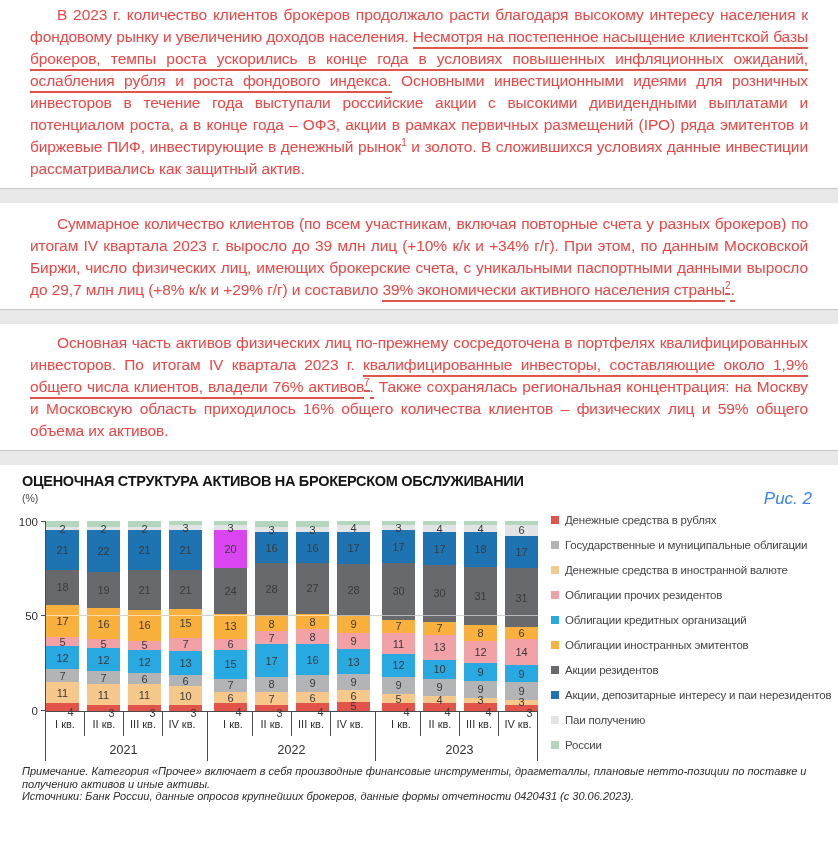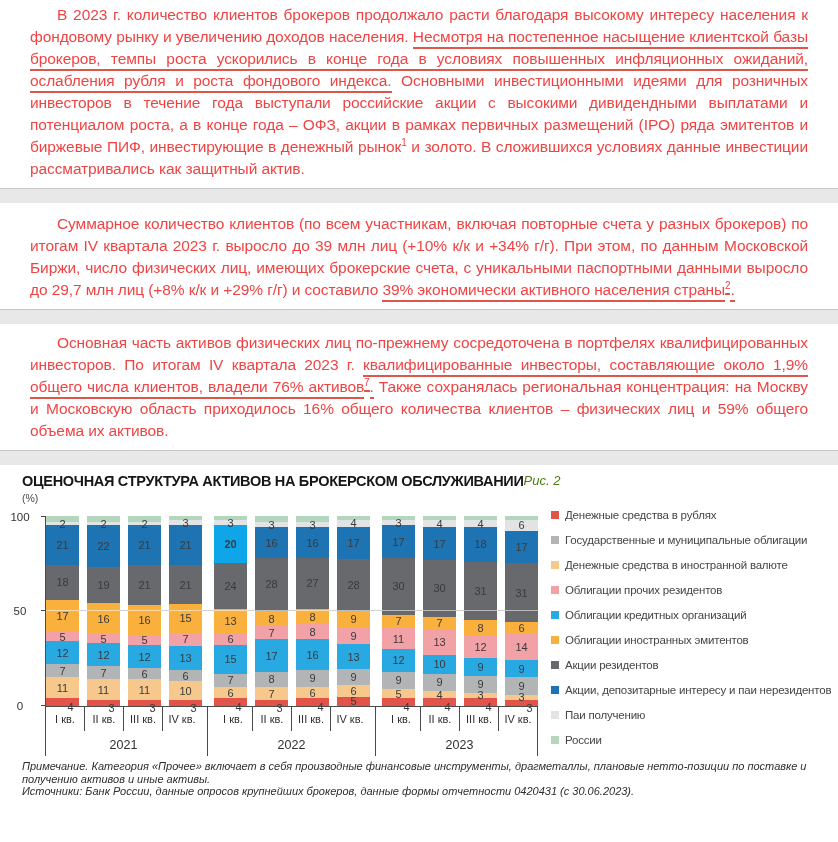--- a/index.html
+++ b/index.html
@@ -9,37 +9,37 @@
   .body-text{margin:0 30px;text-align:justify;text-indent:27px;
              font-size:15.5px;line-height:22px;letter-spacing:-0.1px;color:#ef4444;}
   .p1{padding-top:4px;}
   .p2{margin-top:10px;}
   .p3{margin-top:8px;}
   .ul-red{border-bottom:2px solid #e0554a;padding-bottom:2px;}
   sup.sup{font-size:10px;line-height:0;vertical-align:super;}
   .band{height:14px;background:#e8e8e8;border-top:1px solid #c6c6c6;margin-top:8px;}
   
   .chart{margin-top:6px;}
-  .chart-header{margin:8px 26px 0 22px;display:flex;align-items:flex-start;}
+  .chart-header{margin:8px 26px 0 22px;display:flex;justify-content:space-between;align-items:flex-start;}
   .chart-title{font-size:14.5px;font-weight:bold;letter-spacing:-0.3px;color:#161616;margin:0;}
   .chart-unit{font-size:10.5px;color:#4a4a4a;margin-top:3px;}
-  .fig-label{font-style:italic;font-size:13px;color:#4d7c0f;white-space:nowrap;margin-top:0;}
+  .fig-label{font-style:italic;font-size:17px;color:#3b82f6;white-space:nowrap;margin-top:16px;}
   .chart-body{position:relative;margin-top:12px;}
   .plot-wrap{margin-left:45px;width:492px;border-left:1px solid #4a4a4a;}
   .plot{position:relative;height:190px;border-bottom:1px solid #4a4a4a;display:flex;align-items:flex-end;}
   .plot::before{content:"";position:absolute;left:0;right:0;bottom:50%;height:1px;background:#d2d2d2;}
   .group{display:flex;gap:8px;}
   .group + .group{margin-left:12px;}
   .bar{width:33px;height:190px;display:flex;flex-direction:column;position:relative;}
   .bar::after{content:"";position:absolute;left:0;right:0;bottom:50%;height:1px;
               background:rgba(255,255,255,0.55);z-index:6;pointer-events:none;}
   .seg{width:100%;display:flex;align-items:center;justify-content:center;overflow:visible;}
   .seg span{font-size:11px;line-height:0;color:#3a3a3c;z-index:4;}
   .ytick{position:absolute;left:-5px;width:4px;height:1px;background:#4a4a4a;}
-  .ylab{position:absolute;width:36px;left:-44px;text-align:center;font-size:11.5px;color:#333;line-height:12px;}
+  .ylab{position:absolute;width:36px;left:-44px;text-align:right;font-size:11.5px;color:#333;line-height:12px;}
   
   .xaxis{display:flex;height:49px;}
   .year-block{position:relative;border-right:1px solid #4a4a4a;box-sizing:border-box;}
   .yb0{width:162px;padding-right:6px;}
   .yb1{width:168px;padding:0 6px;}
   .yb2{width:162px;padding-left:6px;}
   .q-row{display:flex;height:24px;}
   .q-cell{flex:1;text-align:center;font-size:11px;color:#2f2f2f;line-height:24px;
           border-right:1px solid #4a4a4a;}
   .q-cell:last-child{border-right:none;}
@@ -208,21 +208,21 @@
                   <span style="transform: translate(8px, 5px);">3</span>
                 </div>
               </div>
             </div>
             <div class="group">
               <div class="bar">
                 <div class="seg" style="height: 2%; background: rgb(179, 214, 189);"></div>
                 <div class="seg" style="height: 3%; background: rgb(226, 227, 229);">
                   <span>3</span>
                 </div>
-                <div class="seg" style="height: 20%; background: #0ea5e9; font-weight: bold;">
+                <div class="seg" style="height: 20%; background: #d946ef;">
                   <span>20</span>
                 </div>
                 <div class="seg" style="height: 24%; background: rgb(104, 105, 108);">
                   <span>24</span>
                 </div>
                 <div class="seg" style="height: 13%; background: rgb(249, 176, 60);">
                   <span>13</span>
                 </div>
                 <div class="seg" style="height: 6%; background: rgb(242, 161, 167);">
                   <span>6</span>

